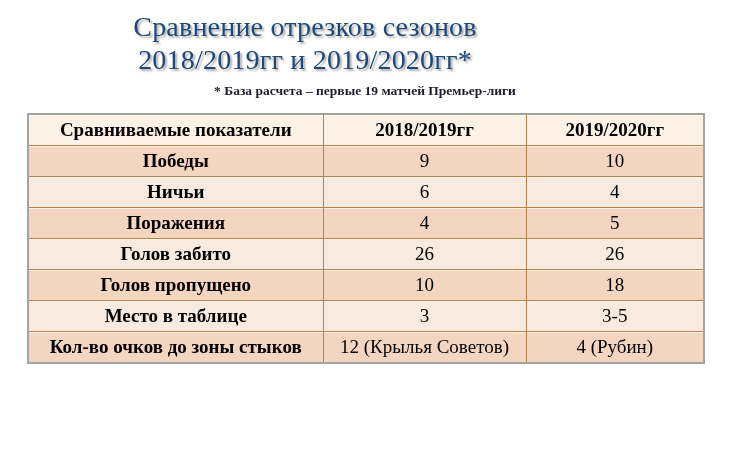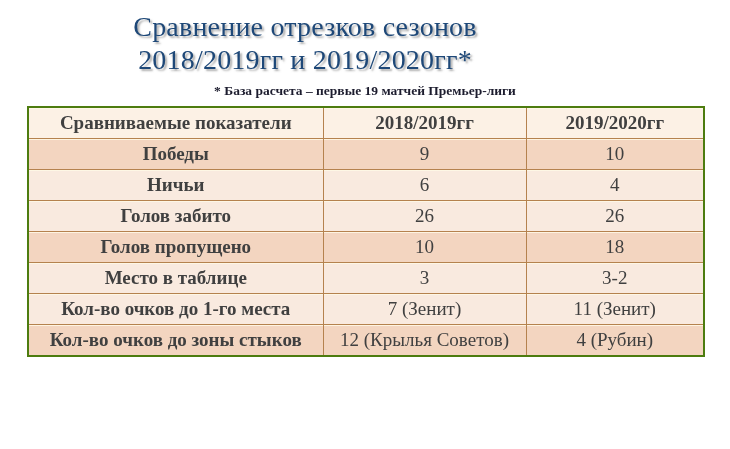--- a/index.html
+++ b/index.html
@@ -34,27 +34,27 @@
     left: 0;
     width: 730px;
     text-align: center;
     color: #1c1c2e;
     font-size: 13.5px;
     font-weight: 700;
   }
   table.cmp {
     position: absolute;
     left: 27px;
-    top: 106px;
+    top: 113px;
     width: 676px;
     border-collapse: collapse;
     table-layout: fixed;
-    border: 2px solid #4d7c0f;
+    border: 2px solid #a3a3a3;
     font-size: 19px;
-    color: #404040;
+    color: #000000;
   }
   table.cmp col.c1 { width: 295px; }
   table.cmp col.c2 { width: 203px; }
   table.cmp col.c3 { width: 178px; }
   table.cmp th, table.cmp td {
     border: 1px solid #b5824e;
     height: 30px;
     text-align: center;
     vertical-align: middle;
     padding: 0 4px;
@@ -99,39 +99,39 @@
         <tr class="dark">
           <td class="label">Победы</td>
           <td>9</td>
           <td>10</td>
         </tr>
         <tr class="light">
           <td class="label">Ничьи</td>
           <td>6</td>
           <td>4</td>
         </tr>
+        <tr class="dark">
+          <td class="label">Поражения</td>
+          <td>4</td>
+          <td>5</td>
+        </tr>
         <tr class="light">
           <td class="label">Голов забито</td>
           <td>26</td>
           <td>26</td>
         </tr>
         <tr class="dark">
           <td class="label">Голов пропущено</td>
           <td>10</td>
           <td>18</td>
         </tr>
         <tr class="light">
           <td class="label">Место в таблице</td>
           <td>3</td>
-          <td>3-2</td>
-        </tr>
-        <tr class="light">
-          <td class="label">Кол-во очков до 1-го места</td>
-          <td>7 (Зенит)</td>
-          <td>11 (Зенит)</td>
+          <td>3-5</td>
         </tr>
         <tr class="dark">
           <td class="label">Кол-во очков до зоны стыков</td>
           <td>12 (Крылья Советов)</td>
           <td>4 (Рубин)</td>
         </tr>
       </tbody>
   </table>
 
 </div>

